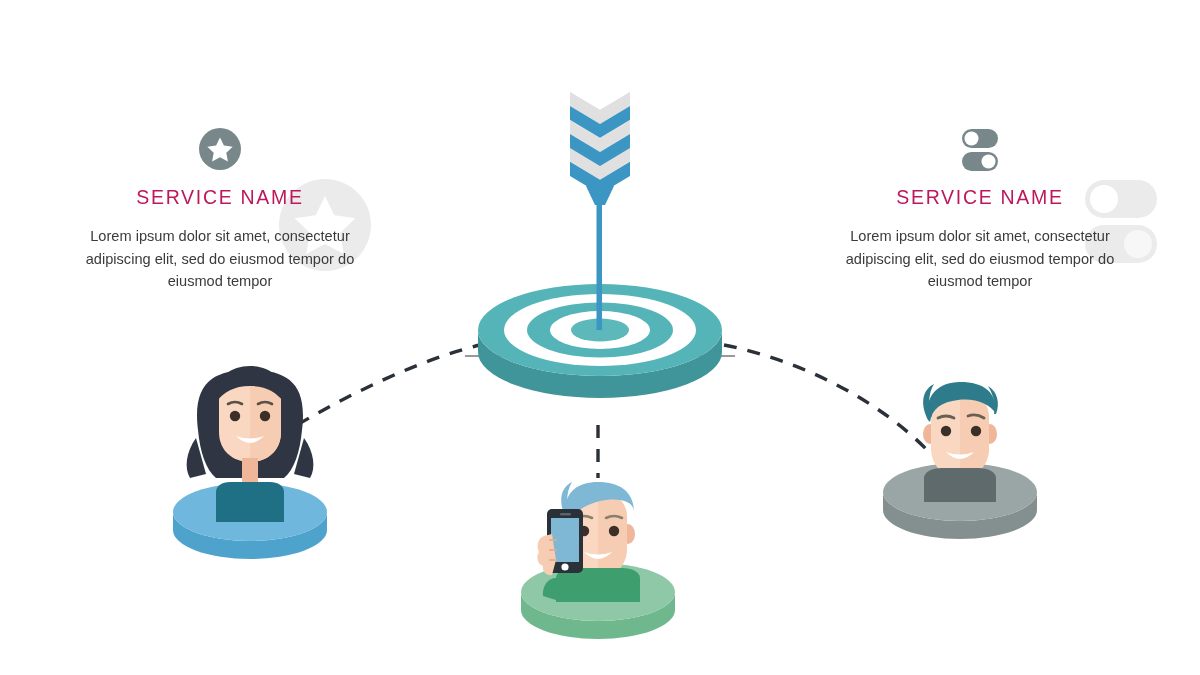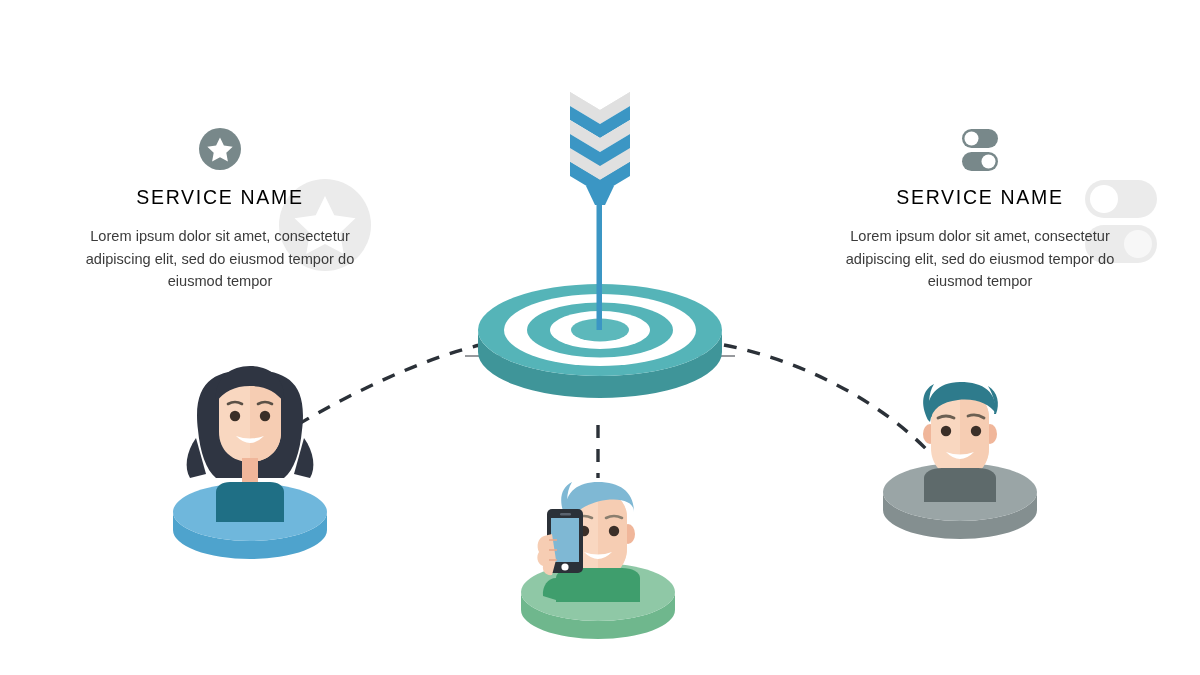--- a/index.html
+++ b/index.html
@@ -32,21 +32,21 @@
 
   .svc-icon-wrap {
     height: 58px;
     display: flex;
     align-items: center;
     justify-content: center;
   }
   .svc-title {
     font-size: 19.5px;
     letter-spacing: 1.7px;
-    color: #000000;
+    color: #be185d;
     font-weight: normal;
     margin: 8px 0 16px 0;
     line-height: 1.2;
   }
   .svc-body {
     font-size: 14.6px;
     color: #3b3b3b;
     line-height: 1.52;
     margin: 10px 14px 0 14px;
     text-align: center;

